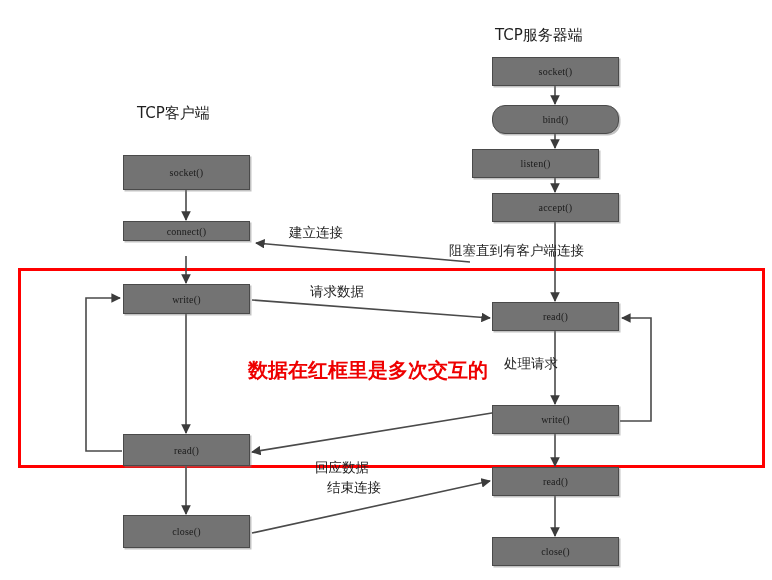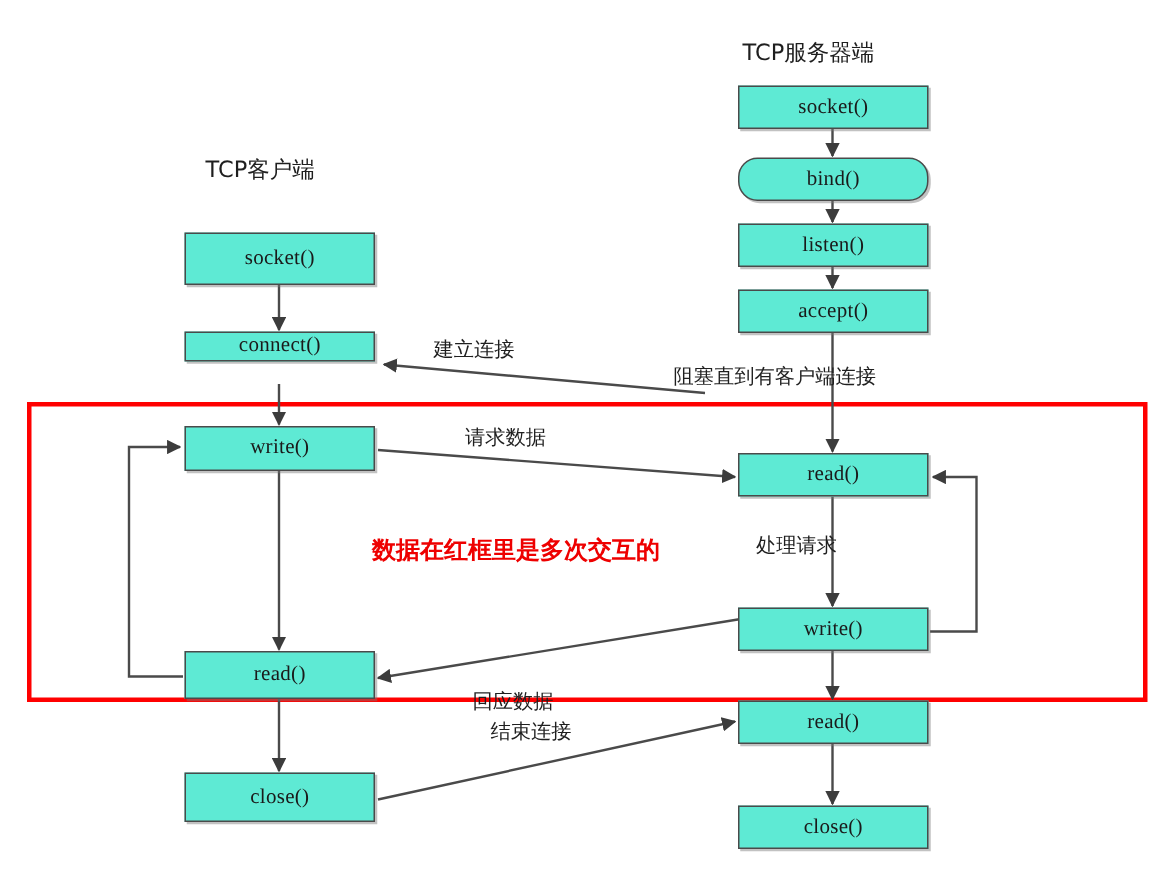--- a/index.html
+++ b/index.html
@@ -12,26 +12,26 @@
     width: 772px;
     height: 580px;
     background: #ffffff;
     overflow: hidden;
     font-family: "Liberation Serif", "DejaVu Serif", serif;
   }
   .node {
     position: absolute;
     box-sizing: border-box;
     border: 1px solid #4a4a4a;
-    background: #5eead4;
+    background: #737373;
     display: flex;
     align-items: center;
     justify-content: center;
     font-family: "Liberation Serif", "DejaVu Serif", serif;
-    font-size: 14px;
+    font-size: 10px;
     color: #1a1a1a;
     letter-spacing: 0.2px;
     box-shadow: 1.5px 1.5px 0 rgba(120,120,120,0.45);
     z-index: 3;
   }
   .col-title {
     position: absolute;
     font-family: "DejaVu Sans", "Liberation Sans", sans-serif;
     font-size: 15px;
     color: #1f1f1f;
@@ -43,21 +43,21 @@
     font-family: "DejaVu Sans", "Liberation Sans", sans-serif;
     font-size: 13.5px;
     color: #1f1f1f;
     white-space: nowrap;
     background: transparent;
     z-index: 5;
   }
   .note-red {
     position: absolute;
     font-family: "DejaVu Sans", "Liberation Sans", sans-serif;
-    font-size: 16px;
+    font-size: 20px;
     font-weight: bold;
     color: #ee0000;
     white-space: nowrap;
     z-index: 5;
   }
   #red-box {
     position: absolute;
     box-sizing: border-box;
     border: 3px solid #ff0000;
     background: transparent;
@@ -133,21 +133,21 @@
   <div class="node" style="left:123px; top:515px; width:127px; height:33px;">
     <span>close()</span>
   </div>
 
   <div class="node" style="left:492px; top:57px; width:127px; height:29px;">
     <span>socket()</span>
   </div>
   <div class="node" style="left:492px; top:105px; width:127px; height:29px;border-radius:13px;">
     <span>bind()</span>
   </div>
-  <div class="node" style="left:492px; top:149px; width:127px; height:29px;">
+  <div class="node" style="left:472px; top:149px; width:127px; height:29px;">
     <span>listen()</span>
   </div>
   <div class="node" style="left:492px; top:193px; width:127px; height:29px;">
     <span>accept()</span>
   </div>
   <div class="node" style="left:492px; top:302px; width:127px; height:29px;">
     <span>read()</span>
   </div>
   <div class="node" style="left:492px; top:405px; width:127px; height:29px;">
     <span>write()</span>

